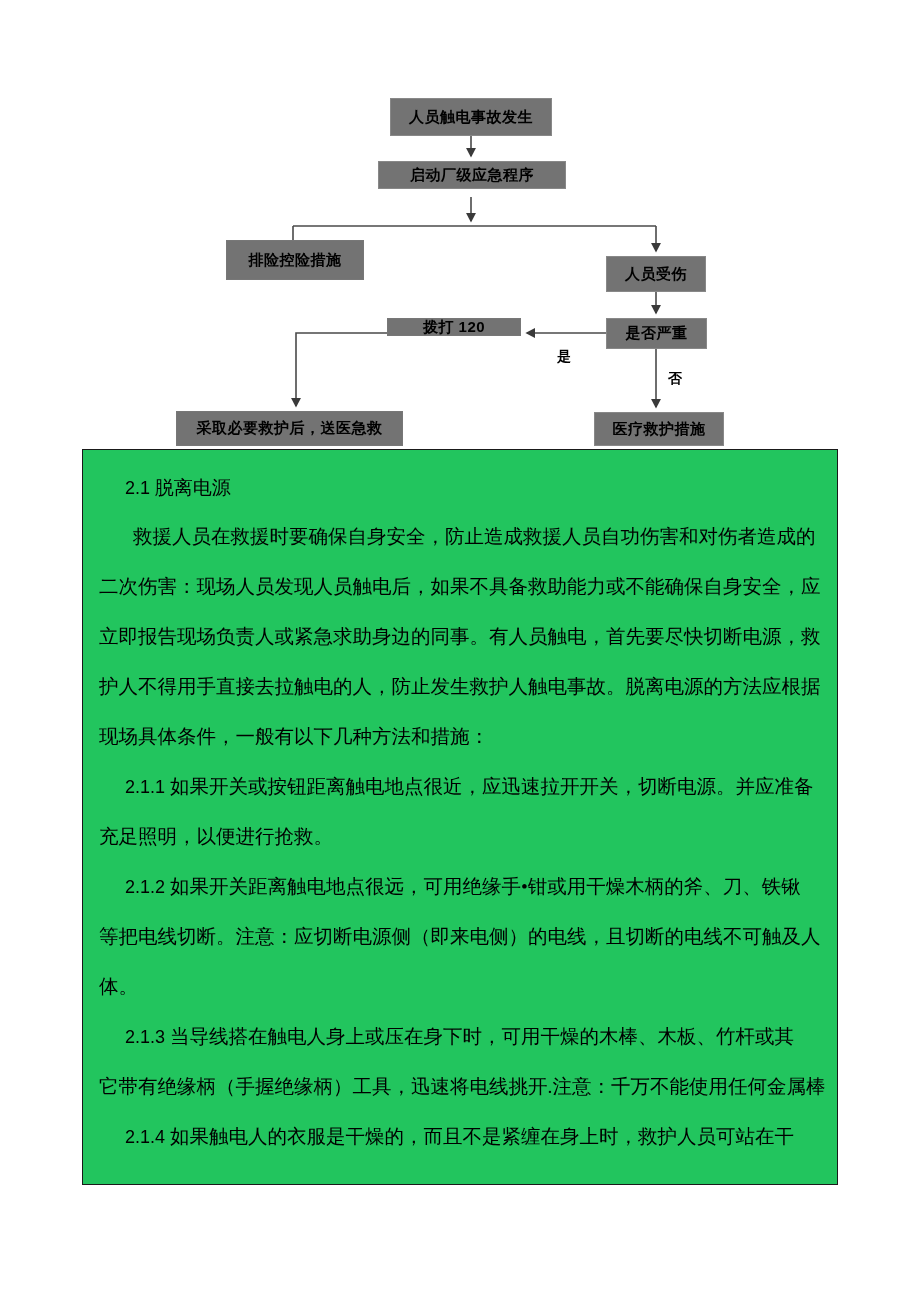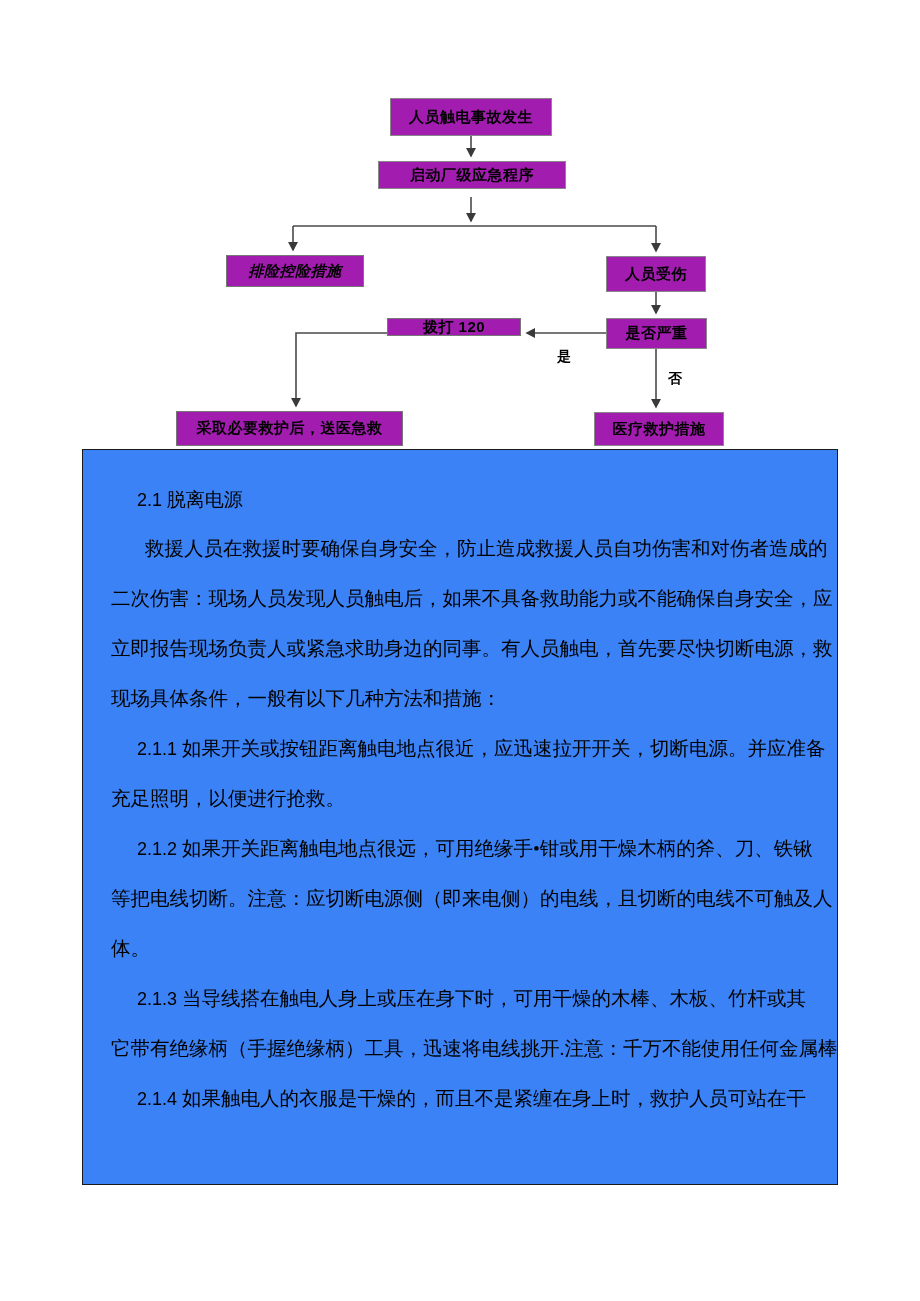--- a/index.html
+++ b/index.html
@@ -21,21 +21,21 @@
     position: absolute;
     left: 0;
     top: 0;
     width: 920px;
     height: 455px;
   }
   .fc-box {
     position: absolute;
     box-sizing: border-box;
     border: 1.5px solid #888888;
-    background: #a21caf;
+    background: #737373;
     display: flex;
     align-items: center;
     justify-content: center;
     font-family: "Liberation Sans", "DejaVu Sans", sans-serif;
     font-weight: bold;
     font-size: 15px;
     letter-spacing: 0.5px;
     color: #000000;
     white-space: nowrap;
   }
@@ -60,22 +60,22 @@
 
   
   #doc-frame {
     position: absolute;
     left: 82px;
     top: 449px;
     width: 756px;
     height: 736px;
     box-sizing: border-box;
     border: 1.5px solid #1a1a1a;
-    background: #3b82f6;
-    padding: 12px;
+    background: #22c55e;
+    padding: 0;
   }
   .doc-inner {
     position: relative;
     padding: 14px 16px 0 16px;
   }
   p.doc-line {
     margin: 0;
     font-size: 19.5px;
     line-height: 50px;
     white-space: nowrap;
@@ -135,21 +135,21 @@
   </svg>
 
   <div class="fc-box" style="left:390px; top:98px; width:162px; height:38px;">
     <span>人员触电事故发生</span>
   </div>
 
   <div class="fc-box" style="left:378px; top:161px; width:188px; height:28px;">
     <span>启动厂级应急程序</span>
   </div>
 
-  <div class="fc-box thin" style="left:226px; top:255px; width:138px; height:32px;font-style:italic;">
+  <div class="fc-box thin" style="left:226px; top:240px; width:138px; height:40px;">
     <span>排险控险措施</span>
   </div>
 
   <div class="fc-box" style="left:606px; top:256px; width:100px; height:36px;">
     <span>人员受伤</span>
   </div>
 
   <div class="fc-box thin" style="left:387px; top:318px; width:134px; height:18px;">
     <span>拨打 120</span>
   </div>
@@ -174,20 +174,21 @@
   <div class="doc-inner">
 
     <p class="heading">
       <span class="num">2.1</span>
       <span>脱离电源</span>
     </p>
 
     <p class="doc-line indent">救援人员在救援时要确保自身安全，防止造成救援人员自功伤害和对伤者造成的</p>
     <p class="doc-line">二次伤害：现场人员发现人员触电后，如果不具备救助能力或不能确保自身安全，应</p>
     <p class="doc-line">立即报告现场负责人或紧急求助身边的同事。有人员触电，首先要尽快切断电源，救</p>
+    <p class="doc-line">护人不得用手直接去拉触电的人，防止发生救护人触电事故。脱离电源的方法应根据</p>
     <p class="doc-line">现场具体条件，一般有以下几种方法和措施：</p>
 
     <p class="doc-line indent-sm">
       <span class="num">2.1.1</span>
       <span>如果开关或按钮距离触电地点很近，应迅速拉开开关，切断电源。并应准备</span>
     </p>
     <p class="doc-line">充足照明，以便进行抢救。</p>
 
     <p class="doc-line indent-sm">
       <span class="num">2.1.2</span>

